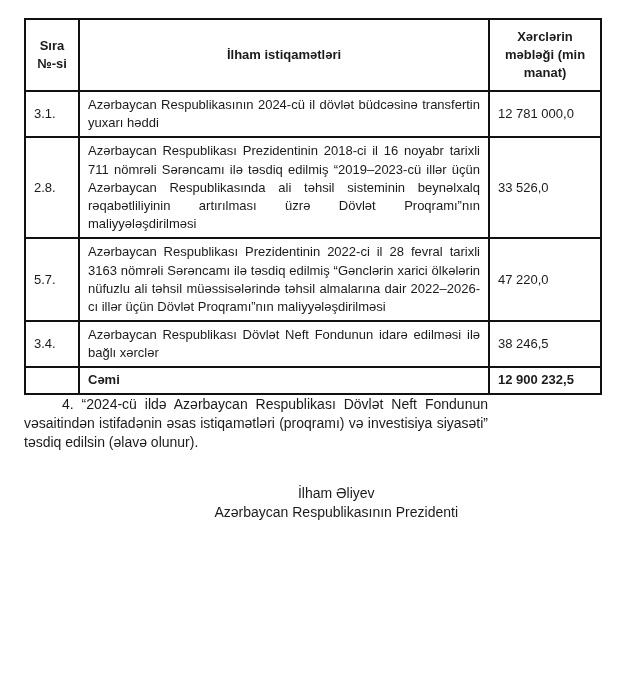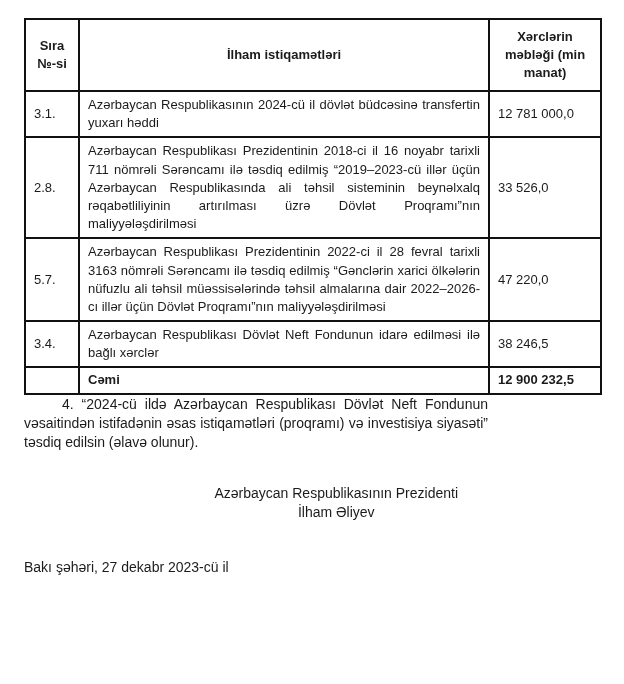--- a/index.html
+++ b/index.html
@@ -125,19 +125,18 @@
         <td class="amount">12 900 232,5</td>
       </tr>
     </tbody>
   </table>
 
   <div class="body-text">
     <p>4. “2024-cü ildə Azərbaycan Respublikası Dövlət Neft Fondunun vəsaitindən istifadənin əsas istiqamətləri (proqramı) və investisiya siyasəti” təsdiq edilsin (əlavə olunur).</p>
   </div>
 
   <div class="signature">
+    <div>İlham Əliyev</div>
     <div>Azərbaycan Respublikasının Prezidenti</div>
-    <div>İlham Əliyev</div>
   </div>
 
-  <div class="place-date">Bakı şəhəri, 27 dekabr 2023-cü il</div>
 
 </div>
 
 </body></html>

